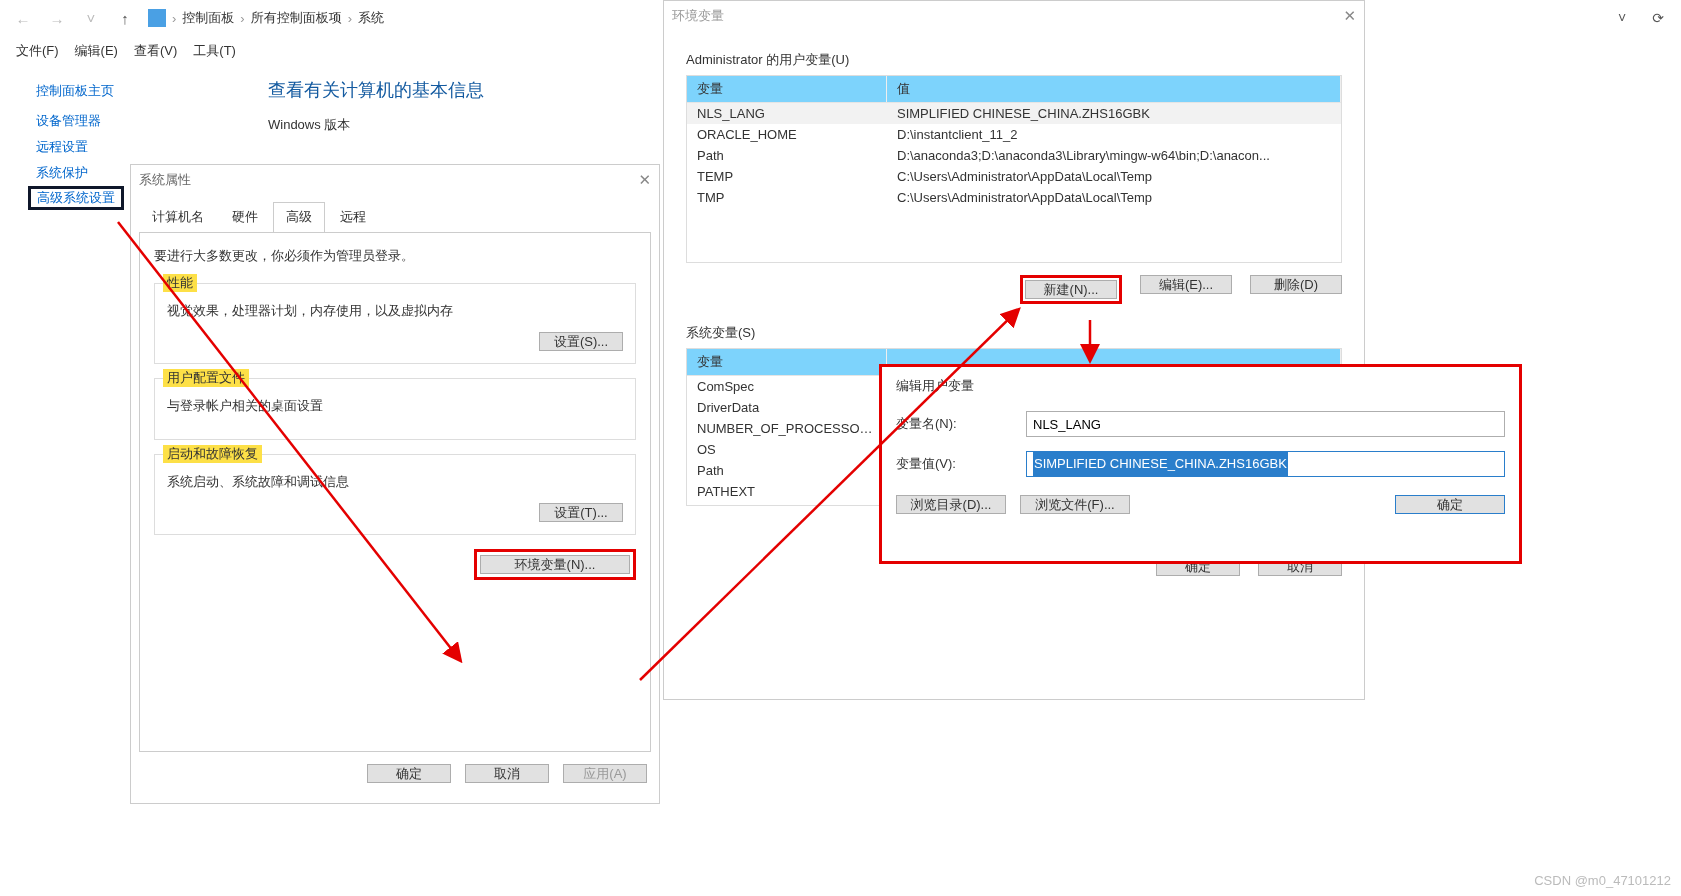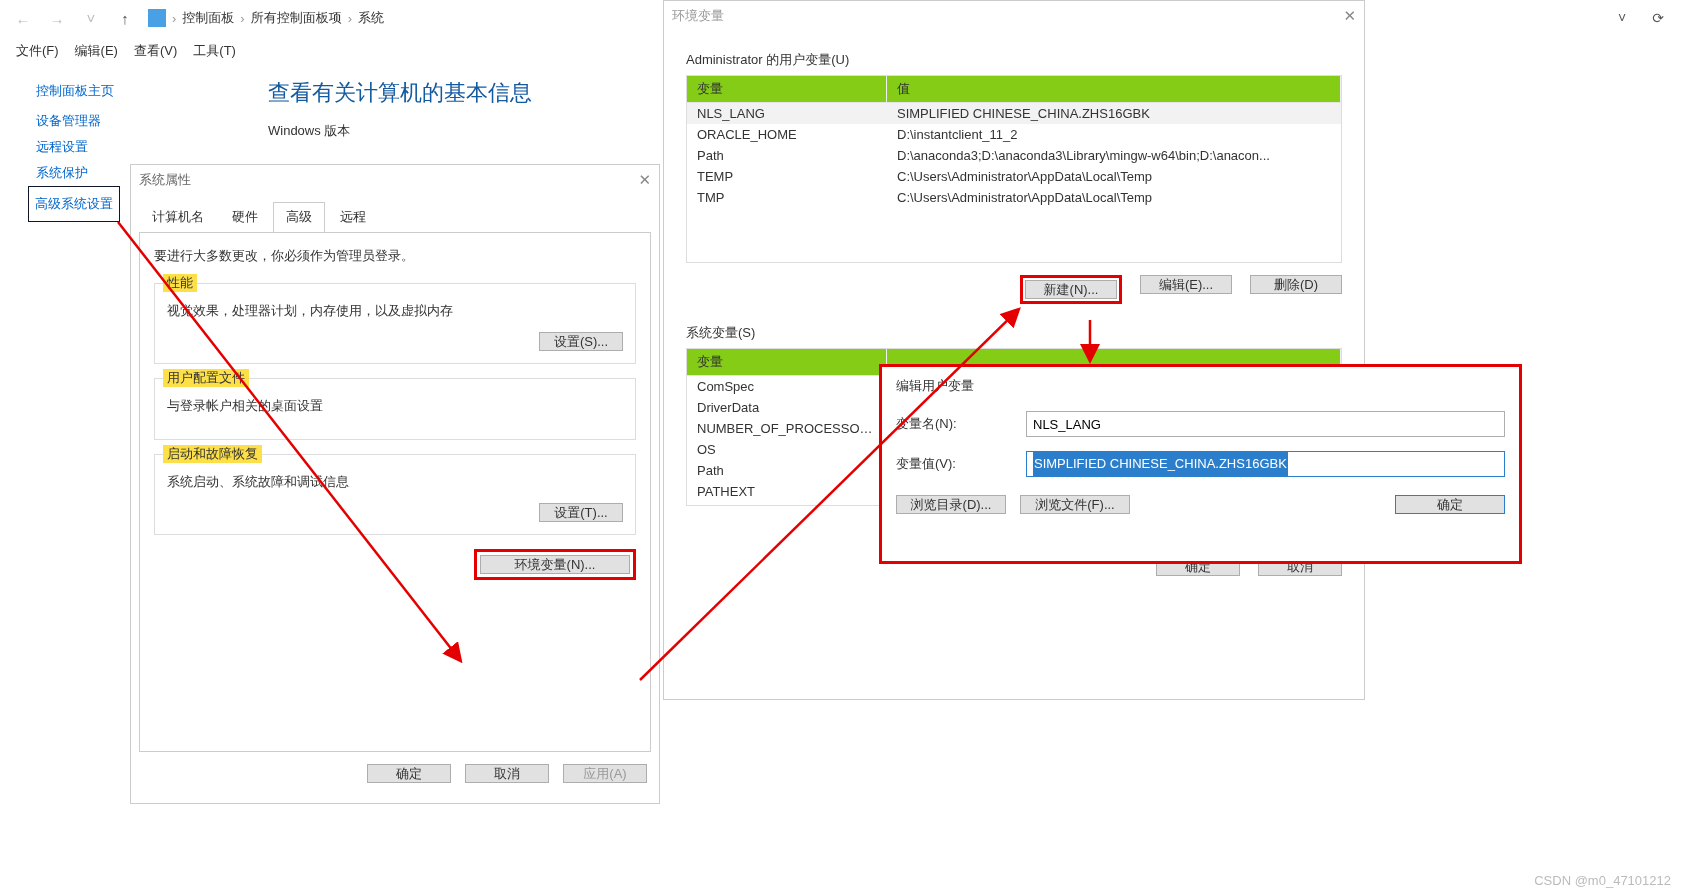--- a/index.html
+++ b/index.html
@@ -16,24 +16,24 @@
   .addr-item { color:#333; }
   .cp-right { position:absolute; right:14px; top:0; height:36px; display:flex; align-items:center; gap:18px;}
   .cp-right .sq { width:18px; height:18px; color:#555; display:flex; align-items:center; justify-content:center; font-size:14px;}
   .cp-menu { display:flex; gap:16px; padding:6px 16px 10px 16px; }
   .cp-menu span { color:#333; }
 
   .cp-body { display:flex; padding: 4px 16px; }
   .cp-side { width:220px; padding-left:20px; }
   .cp-side .side-title { color:#0066cc; padding:8px 0; }
   .cp-side .side-link { color:#0066cc; padding:4px 0; }
-  .cp-side .side-link.hl { border:1px solid #0f172a; padding:8px 6px; margin-left:-8px; display:inline-block; }
+  .cp-side .side-link.hl { border:3px solid #0f172a; padding:0 6px; margin-left:-8px; display:inline-block; }
 
   .cp-main { padding:4px 0 0 32px; }
-  .cp-main-title { color:#135aa0; font-size:22px; margin-bottom:14px;}
+  .cp-main-title { color:#135aa0; font-size:18px; margin-bottom:14px;}
   .cp-main-sub { color:#333; }
 
   
   .sp-dialog { position:absolute; left:130px; top:164px; width:530px; height:640px; background:#fff; border:1px solid #ccc; }
   .dlg-title { display:flex; align-items:center; height:30px; padding:0 8px; color:#666; font-size:13px; }
   .dlg-title .close { margin-left:auto; color:#888; font-size:15px; }
   .sp-tabs { display:flex; padding:6px 8px 0 8px; gap:2px; }
   .sp-tab { padding:5px 12px 6px 12px; color:#333; border:1px solid transparent; position:relative; top:1px;}
   .sp-tab.active { border:1px solid #ccc; border-bottom:1px solid #fff; background:#fff; }
   .sp-panel { border:1px solid #ccc; margin:0 8px 8px 8px; padding:14px 14px 8px 14px; height:520px; position:relative; }
@@ -47,21 +47,21 @@
   .env-row { display:flex; justify-content:flex-end; margin-top:8px; }
   .env-btn-hl { border:3px solid #e40000; padding:3px; display:inline-block; }
   .sp-btns { display:flex; justify-content:flex-end; gap:14px; padding:4px 12px 8px 12px; }
 
   
   .ev-dialog { position:absolute; left:663px; top:0; width:702px; height:700px; background:#fff; border:1px solid #ccc; }
   .ev-dialog .dlg-title { color:#999; }
   .ev-section-label { padding:20px 20px 6px 22px; color:#333; }
   .var-table { margin:0 22px; border:1px solid #ddd; height:188px; overflow:hidden; background:#fff; }
   .var-table.short { height:158px; }
-  .vt-head { display:flex; background:#84cc16; border-bottom:1px solid #e5e5e5; }
+  .vt-head { display:flex; background:#7dd3fc; border-bottom:1px solid #e5e5e5; }
   .vt-head .col { padding:4px 10px; color:#333; border-right:1px solid #eee;}
   .vt-row { display:flex; }
   .vt-row.sel { background:#f2f2f2; }
   .vt-row .col { padding:3px 10px; color:#333; white-space:nowrap; overflow:hidden; text-overflow:ellipsis;}
   .col-n { width:200px; flex:0 0 200px;}
   .col-v { flex:1; }
   .ev-btnrow { display:flex; justify-content:flex-end; gap:18px; padding:12px 22px 0 22px; }
   .ev-btnrow .win-btn { min-width:92px; }
   .new-hl { border:3px solid #e40000; padding:2px; display:inline-block; }
   .ev-bottom { display:flex; justify-content:flex-end; gap:18px; padding:20px 22px 0 22px; }

